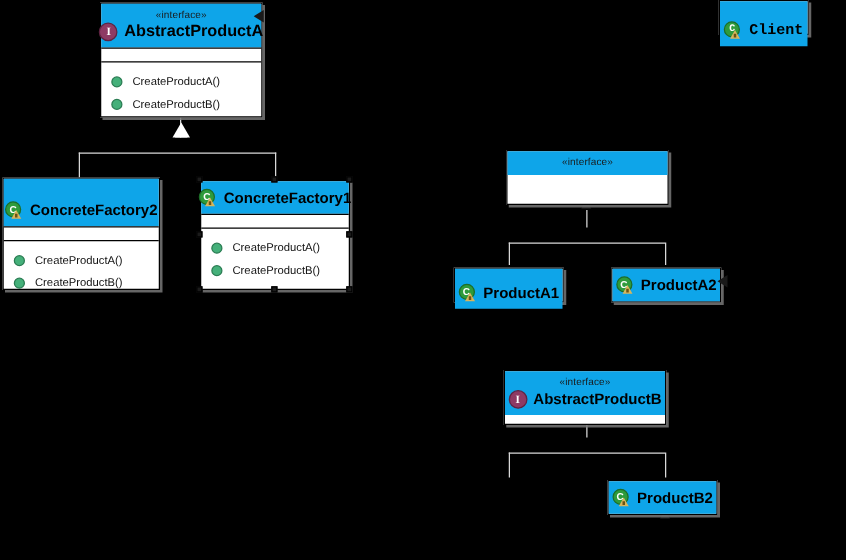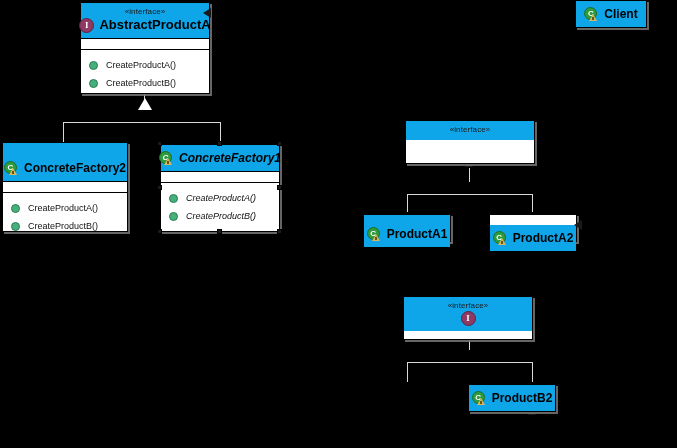--- a/index.html
+++ b/index.html
@@ -25,21 +25,20 @@
   
   .uml-box {
     position: absolute;
     background: #ffffff;
     border: 1px solid #000000;
     box-sizing: border-box;
     box-shadow: 2px 2px 0 rgba(120,120,120,0.85);
   }
   .uml-box.sel {
     box-shadow: 2px 2px 0 rgba(120,120,120,0.85);
-    font-style: italic;
   }
 
   
   .cmp-head {
     box-sizing: border-box;
     padding: 4px 6px 5px 6px;
     text-align: center;
     background: #0ea5e9;
   }
   .stereo {
@@ -262,21 +261,21 @@
       </div>
       <div class="op-row">
         <span class="ico ico-op"></span>
         <span class="op-label">CreateProductB()</span>
       </div>
     </div>
   </div>
   <div class="arr-left" style="left:203px; top:8px;"></div>
 
   <div class="uml-box" style="left:575px; top:0px; width:72px; height:28px;">
-    <div class="cmp-head" style="padding-top:5px;">
+    <div class="cmp-head" style="padding-top:15px;font-family:Liberation Mono, monospace;">
       <div class="title-row">
         <span class="ico ico-class">
           <span class="disc"></span>
             <span class="badge"></span>
         </span>
         <span class="cls-name small">Client</span>
       </div>
     </div>
   </div>
 
@@ -351,43 +350,44 @@
         <span class="ico ico-class">
           <span class="disc"></span>
             <span class="badge"></span>
         </span>
         <span class="cls-name small">ProductA1</span>
       </div>
     </div>
   </div>
 
   <div class="uml-box" style="left:489px; top:214px; width:88px; height:28px;">
-    <div class="cmp-head" style="padding-top:5px;margin-top:10px;">
+    <div class="cmp-head" style="padding-top:5px;">
       <div class="title-row">
         <span class="ico ico-class">
           <span class="disc"></span>
             <span class="badge"></span>
         </span>
         <span class="cls-name small">ProductA2</span>
       </div>
     </div>
   </div>
   <div class="arr-left" style="left:574px; top:220px;"></div>
 
   <div class="uml-box" style="left:403px; top:296px; width:130px; height:44px;">
     <div class="cmp-head">
       <div class="stereo">«interface»</div>
       <div class="title-row">
         <span class="ico ico-iface"></span>
-      </div>
-    </div>
-  </div>
-
-
-  <div class="uml-box" style="left:468px; top:384px; width:88px; height:28px;">
+        <span class="cls-name small">AbstractProductB</span>
+      </div>
+    </div>
+  </div>
+
+
+  <div class="uml-box" style="left:486px; top:384px; width:88px; height:28px;">
     <div class="cmp-head" style="padding-top:5px;">
       <div class="title-row">
         <span class="ico ico-class">
           <span class="disc"></span>
             <span class="badge"></span>
         </span>
         <span class="cls-name small">ProductB2</span>
       </div>
     </div>
   </div>

